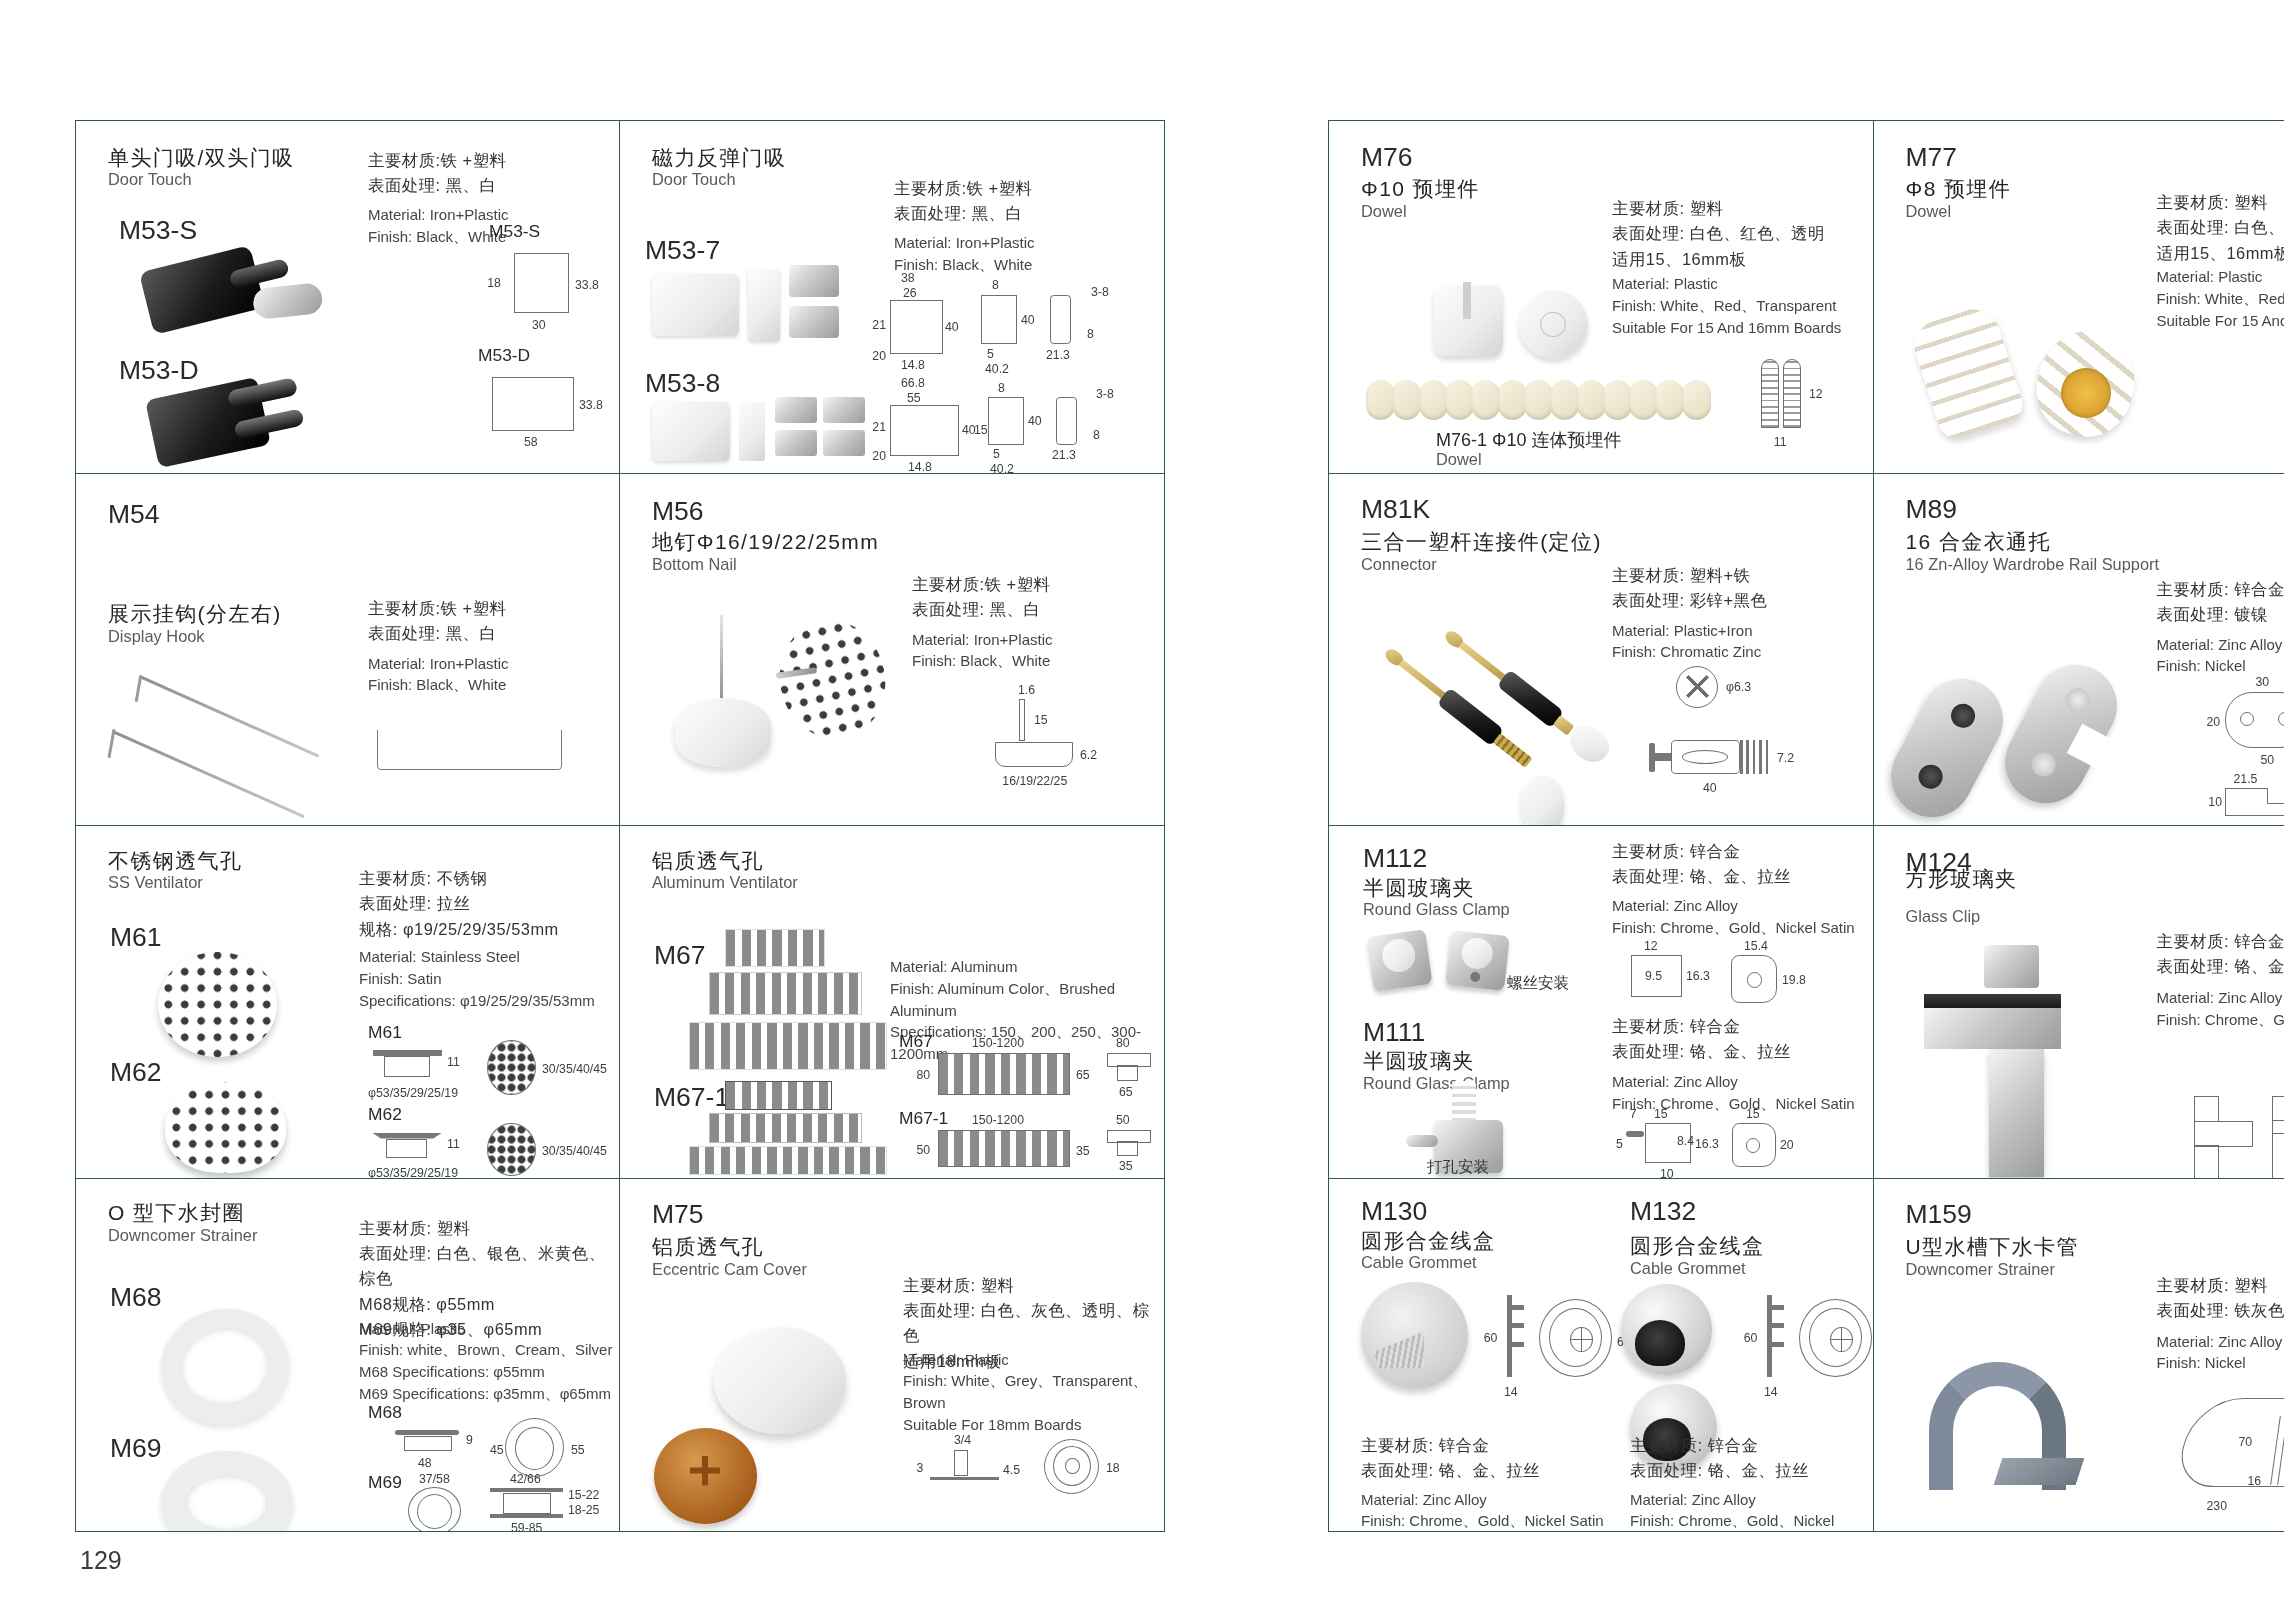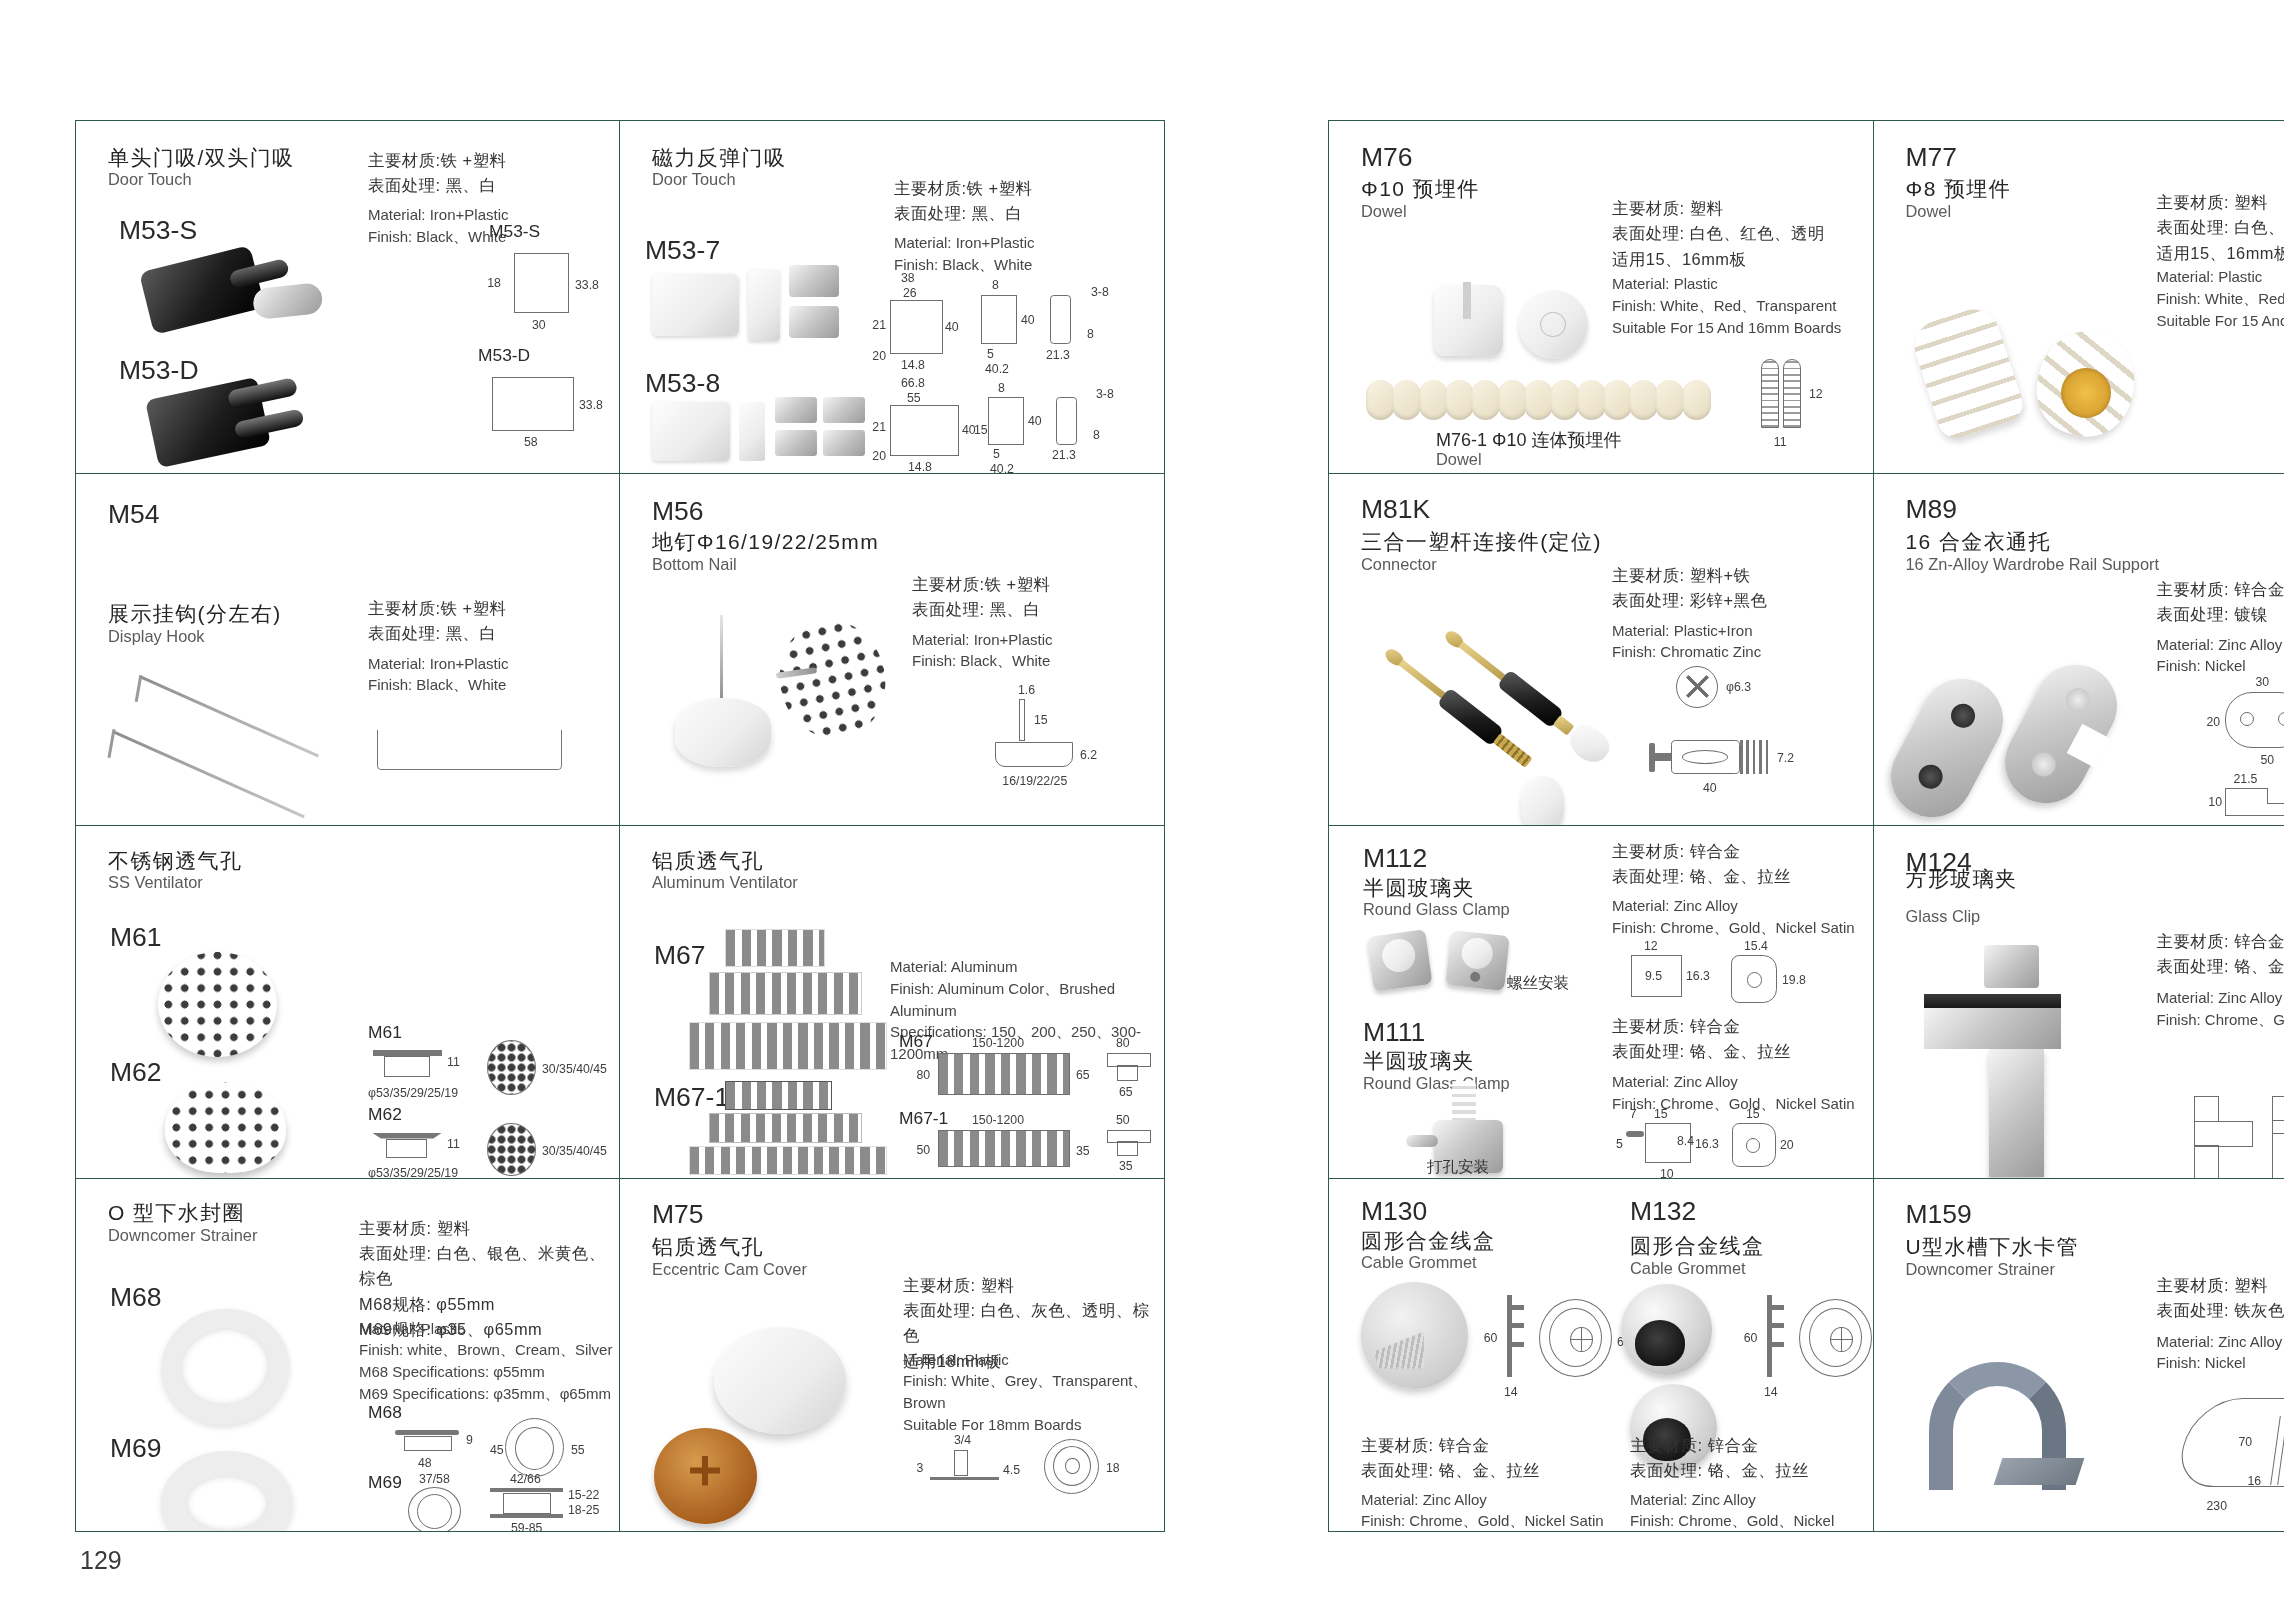--- a/index.html
+++ b/index.html
@@ -181,20 +181,26 @@
       <span class="abs dim" style="left:39px;top:29px">15</span>
       <div class="abs box" style="left:0px;top:58px;width:78px;height:25.6px;border-radius:0 0 10px 10px"></div>
       <span class="abs dim" style="left:85px;top:64px">6.2</span>
       <span class="abs dim" style="left:7.3px;top:90px">16/19/22/25</span>
     </div>
   </div>
 
   <div class="cell">
     <div class="abs tzh" style="left:32px;top:20.6px">不锈钢透气孔</div>
     <div class="abs ten" style="left:32px;top:47px">SS Ventilator</div>
+    <div class="abs specZh" style="left:283px;top:40px">主要材质: 不锈钢
+表面处理: 拉丝
+规格: φ19/25/29/35/53mm</div>
+    <div class="abs specEn" style="left:283px;top:120px">Material: Stainless Steel
+Finish: Satin
+Specifications: φ19/25/29/35/53mm</div>
     <div class="abs code" style="left:34px;top:96px">M61</div>
     <div class="abs mtl holes" style="left:82px;top:126px;width:119px;height:105px;border-radius:50%;box-shadow:0 4.6px 7.3px rgba(0,0,0,.2)"></div>
     <div class="abs code" style="left:34px;top:231px">M62</div>
     <div class="abs mtl holes" style="left:89px;top:256px;width:121px;height:91px;border-radius:50% 50% 45% 45%;box-shadow:0 5.5px 7.3px rgba(0,0,0,.22)"></div>
     <div class="abs" style="left:292px;top:196px">
       <div class="dgT">M61</div>
       <div class="abs" style="left:4.6px;top:28px;width:69px;height:5.5px;background:#777"></div>
       <div class="abs box" style="left:16px;top:34px;width:46px;height:21px"></div>
       <span class="abs dim" style="left:79px;top:33px">11</span>
       <span class="abs dim" style="left:0px;top:64px">φ53/35/29/25/19</span>

